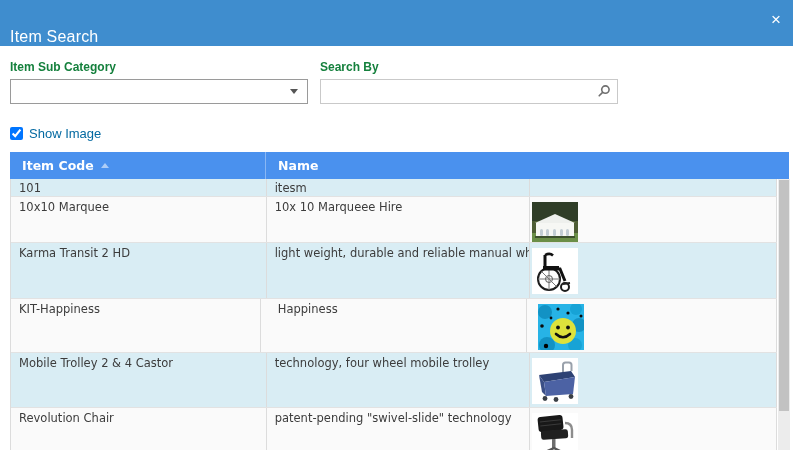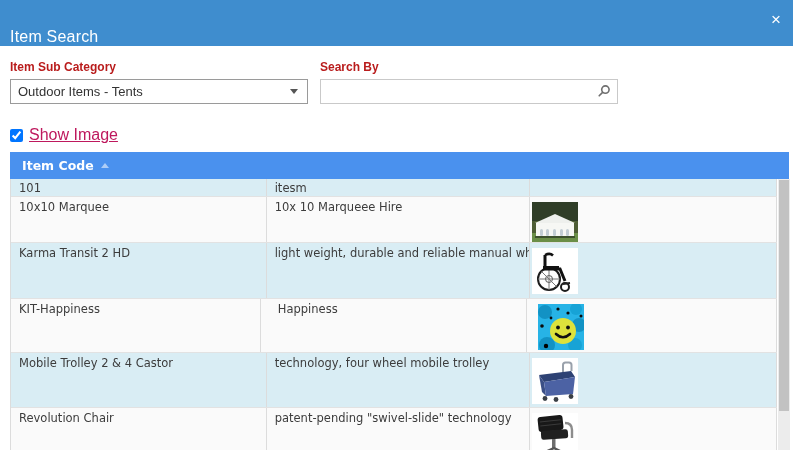--- a/index.html
+++ b/index.html
@@ -14,40 +14,40 @@
   }
   .titlebar .title{color:#fff;font-size:16px;font-weight:500;margin-left:10px;letter-spacing:.2px;}
   .titlebar .close{
     position:absolute;right:12px;top:11px;color:#fff;font-size:17px;line-height:17px;
     cursor:pointer;font-weight:400;
   }
   
   .field{position:absolute;top:60px;width:298px;}
   .field-cat{left:10px;}
   .field-search{left:320px;}
-  .field label{display:block;font-size:12px;font-weight:bold;color:#b91c1c;margin-bottom:5px;}
+  .field label{display:block;font-size:12px;font-weight:bold;color:#15803d;margin-bottom:5px;}
   .select{
     position:relative;height:23px;border:1px solid #9a9a9a;background:#fff;
     font-size:13px;color:#333;line-height:23px;padding-left:7px;cursor:pointer;
   }
   .select .sel-arrow{
     position:absolute;right:9px;top:9px;width:0;height:0;
     border-left:4px solid transparent;border-right:4px solid transparent;
     border-top:5px solid #555;
   }
   .searchbox{position:relative;height:23px;border:1px solid #c9c9c9;background:#fff;}
   .searchbox input{
     position:absolute;left:0;top:0;width:272px;height:21px;border:none;outline:none;
     padding:0 6px;font-size:13px;font-family:"Liberation Sans",sans-serif;background:transparent;
   }
   .searchbox .mag{position:absolute;right:6px;top:4px;cursor:pointer;}
   
   .showimage{position:absolute;left:10px;top:126px;display:flex;align-items:center;}
   .showimage input{width:13px;height:13px;margin:0 6px 0 0;}
-  .showimage span{font-size:16px;color:#be185d;text-decoration:underline;}
+  .showimage span{font-size:13px;color:#0369a1;}
   
   .grid{position:absolute;left:10px;top:152px;width:779px;}
   .grid-header{
     display:flex;height:27px;background:var(--header,#4a91ee);align-items:center;
   }
   .hcell{
     color:#fff;font-size:12.5px;font-weight:bold;padding-left:12px;box-sizing:border-box;
     height:27px;line-height:27px;border-right:1px solid rgba(255,255,255,.35);
     display:flex;align-items:center;cursor:pointer;
     font-family:"DejaVu Sans",sans-serif;
@@ -87,21 +87,20 @@
 <body style="--titlebar: #3f8dce; --header: #4a91ee; --altrow: #d9edf4;">
 
 <div class="titlebar">
   <span class="title">Item Search</span>
   <span class="close">×</span>
 </div>
 
 <div class="field field-cat">
   <label>Item Sub Category</label>
   <div class="select">
-    <span>Outdoor Items - Tents</span>
     <span class="sel-arrow"></span>
   </div>
 </div>
 
 <div class="field field-search">
   <label>Search By</label>
   <div class="searchbox">
     <input value="" style="">
     <span class="mag">
       <svg width="14" height="14" viewBox="0 0 14 14">
@@ -115,20 +114,23 @@
 <div class="showimage">
   <input type="checkbox" id="showImageCb" checked="" style="">
   <span>Show Image</span>
 </div>
 
 <div class="grid">
   <div class="grid-header" id="gridHeader">
       <div class="hcell c0">
         <span>Item Code</span>
         <span class="sort-arrow"></span>
+      </div>
+      <div class="hcell c1">
+        <span>Name</span>
       </div>
     </div>
   <div class="grid-body" id="gridBody">
       <div class="grid-row alt">
         <div class="cell c0">101</div>
         <div class="cell c1">itesm</div>
         <div class="cell c2" style="padding: 0px;"></div>
       </div>
       <div class="grid-row">
         <div class="cell c0">10x10 Marquee</div>

